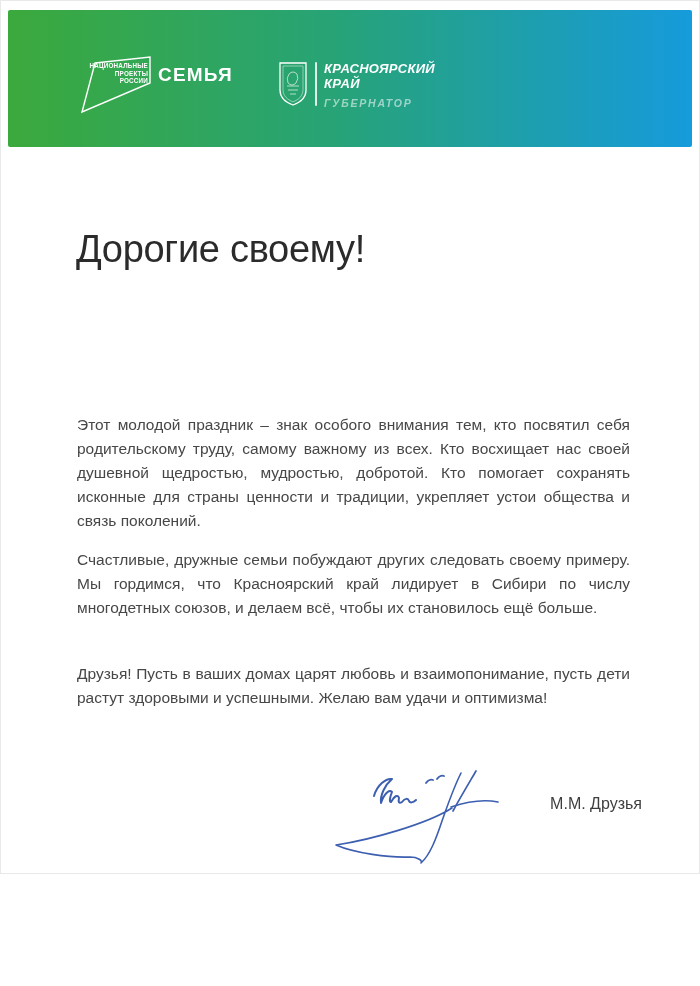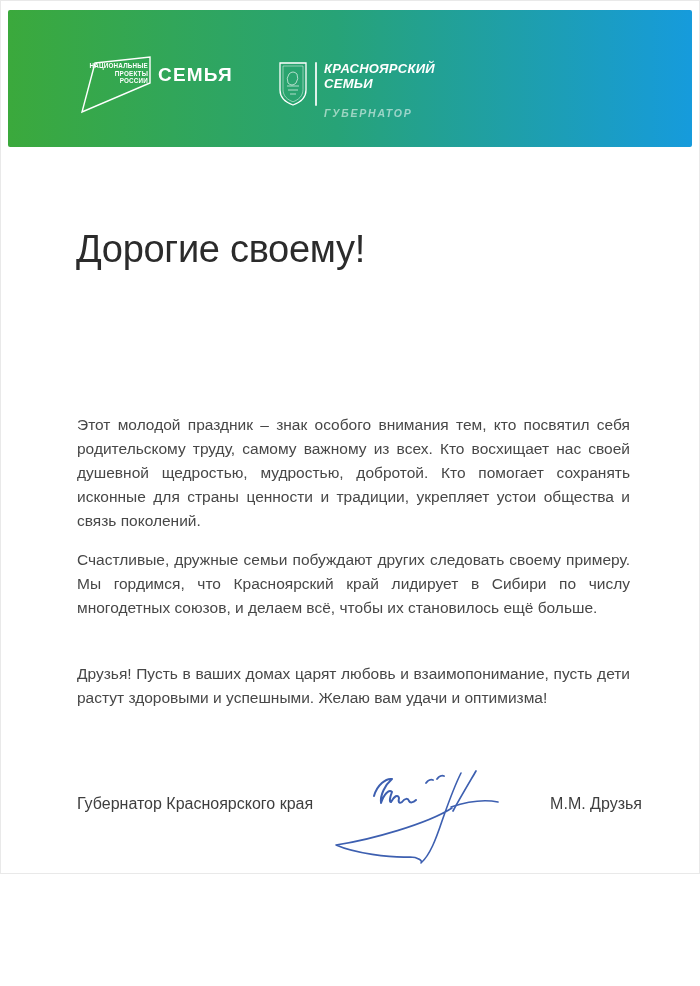--- a/index.html
+++ b/index.html
@@ -33,21 +33,21 @@
   .crest{position:absolute;left:270px;top:51px;width:30px;height:46px;}
   .logo-divider{
     position:absolute;left:307px;top:52px;width:1.5px;height:44px;
     background:rgba(255,255,255,0.85);border-radius:1px;
   }
   .region-block{position:absolute;left:316px;top:52px;color:#ffffff;font-style:italic;}
   .region-line{
     font-size:13px;font-weight:bold;letter-spacing:0.3px;line-height:14.5px;
   }
   .office-label{
-    margin-top:16px;font-size:10.5px;letter-spacing:1.8px;
+    margin-top:6px;font-size:10.5px;letter-spacing:1.8px;
     color:rgba(255,255,255,0.55);font-weight:bold;
   }
 
   
   .title{
     position:absolute;left:76px;top:229px;
     font-size:38px;line-height:40px;font-weight:500;
     color:var(--title-color);letter-spacing:-0.3px;
   }
   .salutation{
@@ -98,33 +98,32 @@
     <svg class="crest" viewBox="0 0 30 46">
       <path d="M2,2 H28 V29 C28,37 22,41.5 15,44 C8,41.5 2,37 2,29 Z" stroke="#ffffff" stroke-width="1.3" fill="none"></path>
       <path d="M5,5 H25 V28.5 C25,35 20.5,38.8 15,40.8 C9.5,38.8 5,35 5,28.5 Z" stroke="#ffffff" stroke-width="0.6" fill="none" opacity="0.8"></path>
       <path d="M11,13 q4,-4 8,0 q2,5 -1,9 q-4,4 -8,0 q-2,-5 1,-9 M9,25 h12 M10,29 h10 M12,33 h6" stroke="#ffffff" stroke-width="0.7" fill="none" opacity="0.9"></path>
     </svg>
 
     <div class="logo-divider"></div>
 
     <div class="region-block">
       <div class="region-line">КРАСНОЯРСКИЙ</div>
-      <div class="region-line">СЕМЬИ</div>
+      <div class="region-line">КРАЙ</div>
       <div class="office-label">ГУБЕРНАТОР</div>
     </div>
   </div>
 
   <div class="title">Дорогие своему!</div>
 
 
   <div class="para p2">Счастливые, дружные семьи побуждают других следовать своему примеру. Мы гордимся, что Красноярский край лидирует в Сибири по числу многодетных союзов, и делаем всё, чтобы их становилось ещё больше.</div>
   <div class="para p1">Этот молодой праздник – знак особого внимания тем, кто посвятил себя родительскому труду, самому важному из всех. Кто восхищает нас своей душевной щедростью, мудростью, добротой. Кто помогает сохранять исконные для страны ценности и традиции, укрепляет устои общества и связь поколений.</div>
   <div class="para p3">Друзья! Пусть в ваших домах царят любовь и взаимопонимание, пусть дети растут здоровыми и успешными. Желаю вам удачи и оптимизма!</div>
 
-  <div class="signoff-title">Губернатор Красноярского края</div>
 
   <svg class="signature" viewBox="0 0 170 105">
     <path d="M44,33 C47,22 56,15 62,16 C55,22 50,32 51,40 C54,31 59,26 62,29 C60,34 59,39 61,39 C64,33 68,31 69,35 C68,39 69,41 72,39 C75,35 78,35 79,38 C80,40 83,40 86,37" stroke-width="2"></path>
     <path d="M96,20 c2,-3 5,-4 7,-3 M107,16 c2,-3 5,-4 7,-3" stroke-width="1.8"></path>
     <path d="M146,8 C139,20 130,35 123,48" stroke-width="1.7"></path>
     <path d="M121,44 C136,39 153,36 168,39" stroke-width="1.6"></path>
     <path d="M122,45 C97,61 40,77 6,82 C24,90 60,95 80,94 C88,94 93,98 91,100 C100,92 106,76 112,58 C117,44 123,26 131,10" stroke-width="1.6"></path>
   </svg>
 
   <div class="signoff-name">М.М. Друзья</div>

